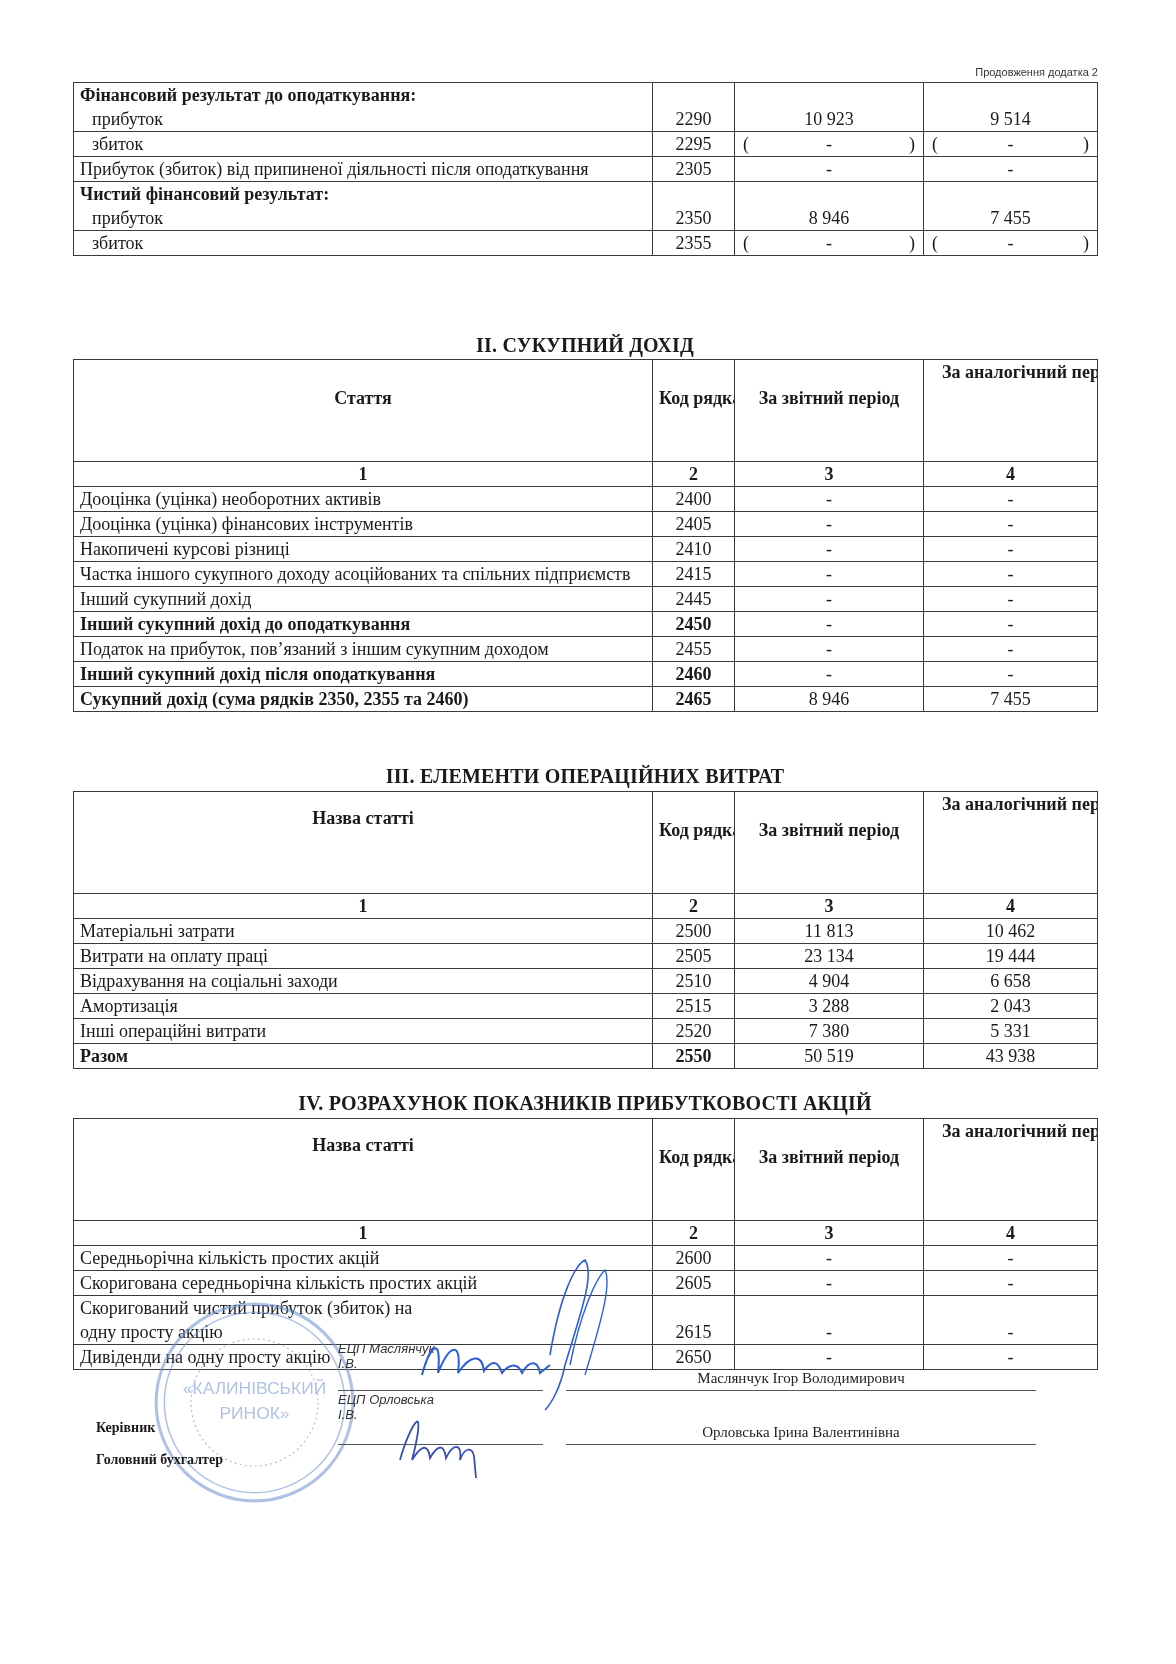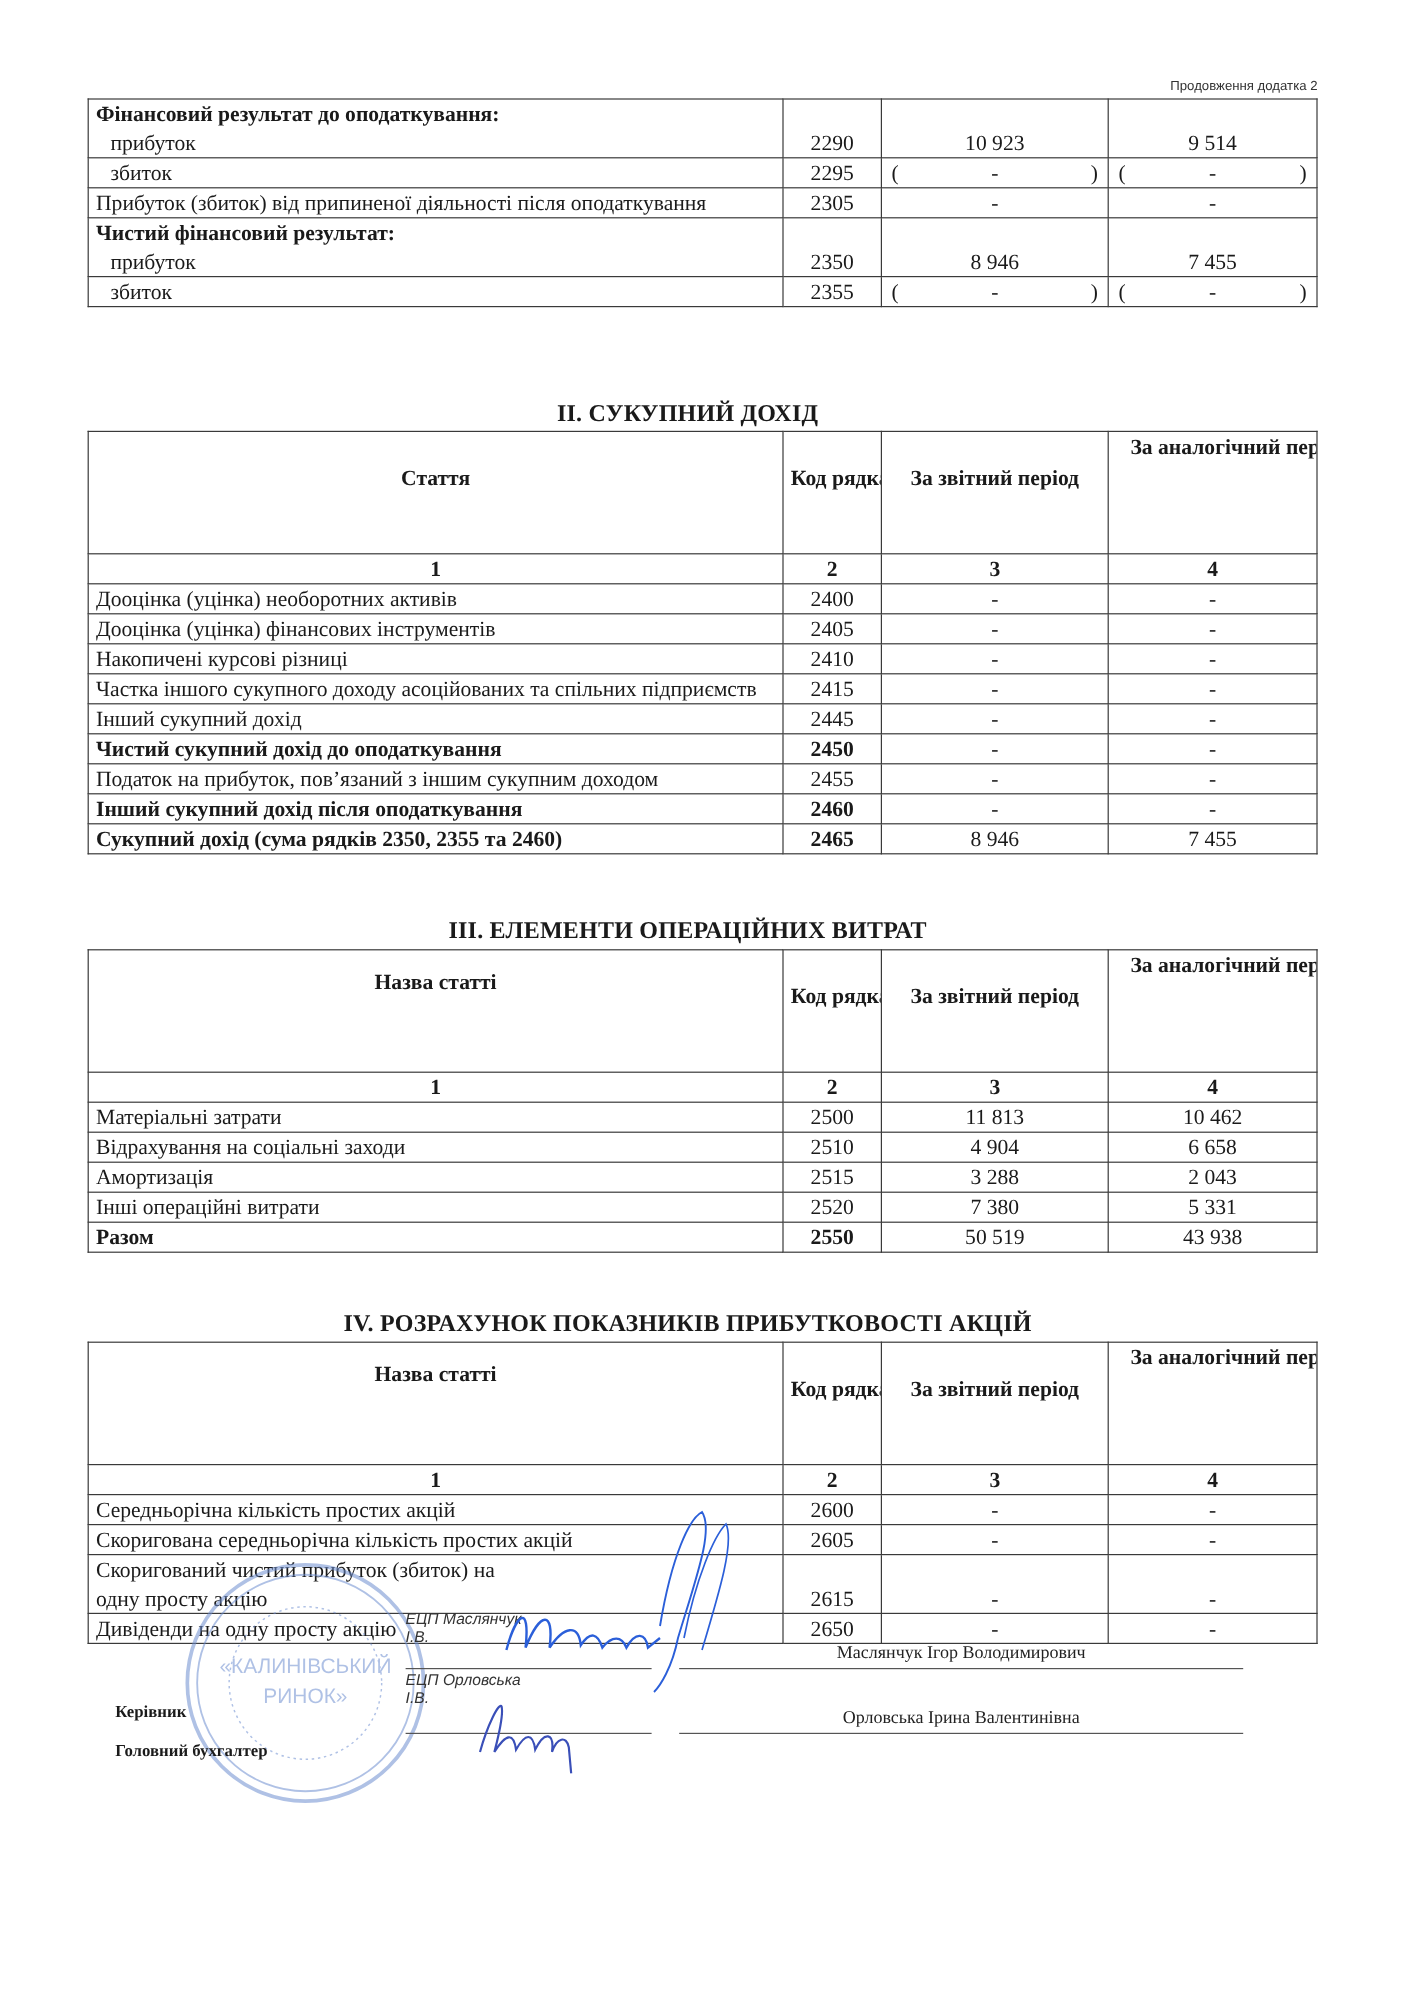--- a/index.html
+++ b/index.html
@@ -29,21 +29,21 @@
   td.code, td.v { text-align: center; }
   td.desc { padding-left: 5px; }
   td.wrap { white-space: normal; }
   .b { font-weight: bold; }
   .ind { padding-left: 12px; display: inline-block; }
   td.hd { text-align: center; vertical-align: middle; white-space: normal; line-height: 25px; }
   td.hd.top { vertical-align: top; padding-top: 26px; }
   td.num { text-align: center; font-weight: bold; }
   .paren { display: flex; justify-content: space-between; padding: 0 2px; }
   .sec-title {
-    position: absolute; left: 61px; width: 1024px; text-align: center;
+    position: absolute; left: 73px; width: 1024px; text-align: center;
     font-size: 20px; font-weight: bold; letter-spacing: 0.2px;
   }
   .sig-label { position: absolute; font-weight: bold; font-size: 14px; }
   .sig-line { position: absolute; border-bottom: 1.3px solid #555; height: 0; }
   .sig-name { position: absolute; font-size: 15px; text-align: center; color: #222; }
   .ecp { position: absolute; font-family: "Liberation Sans", "DejaVu Sans", sans-serif; font-style: italic; font-size: 13px; color: #333; line-height: 15px; }
   .stamp { position: absolute; left: 152px; top: 1300px; width: 205px; height: 205px; opacity: 0.55; pointer-events: none; }
   .sign { position: absolute; pointer-events: none; }
 </style>
 </head>
@@ -167,21 +167,21 @@
         <td class="v">-</td>
         <td class="v">-</td>
       </tr>
   <tr>
         <td class="desc">Інший сукупний дохід</td>
         <td class="code">2445</td>
         <td class="v">-</td>
         <td class="v">-</td>
       </tr>
   <tr>
-        <td class="desc b">Чистий сукупний дохід до оподаткування</td>
+        <td class="desc b">Інший сукупний дохід до оподаткування</td>
         <td class="code b">2450</td>
         <td class="v">-</td>
         <td class="v">-</td>
       </tr>
   <tr>
         <td class="desc">Податок на прибуток, пов’язаний з іншим сукупним доходом</td>
         <td class="code">2455</td>
         <td class="v">-</td>
         <td class="v">-</td>
       </tr>
@@ -221,20 +221,26 @@
     <td class="num">3</td>
     <td class="num">4</td>
   </tr>
   <tr>
         <td class="desc">Матеріальні затрати</td>
         <td class="code">2500</td>
         <td class="v">11 813</td>
         <td class="v">10 462</td>
       </tr>
   <tr>
+        <td class="desc">Витрати на оплату праці</td>
+        <td class="code">2505</td>
+        <td class="v">23 134</td>
+        <td class="v">19 444</td>
+      </tr>
+  <tr>
         <td class="desc">Відрахування на соціальні заходи</td>
         <td class="code">2510</td>
         <td class="v">4 904</td>
         <td class="v">6 658</td>
       </tr>
   <tr>
         <td class="desc">Амортизація</td>
         <td class="code">2515</td>
         <td class="v">3 288</td>
         <td class="v">2 043</td>

